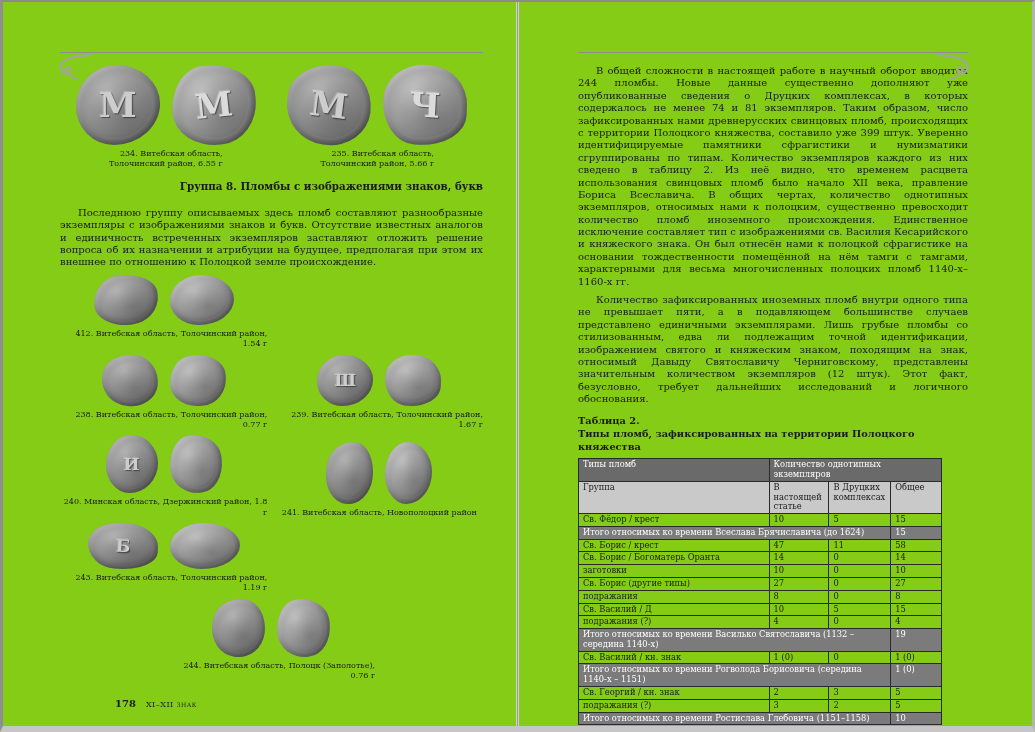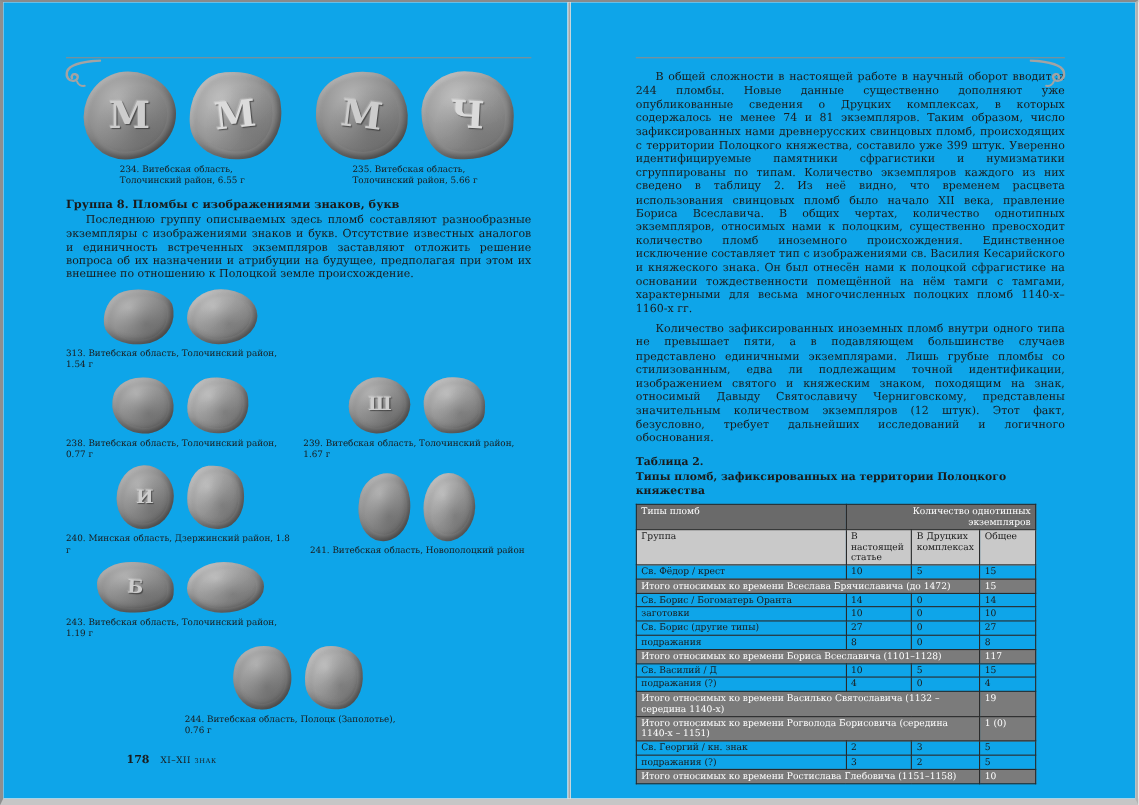--- a/index.html
+++ b/index.html
@@ -10,34 +10,34 @@
     border-left:3px solid #8f8f8f;
     border-top:2px solid #8a8a8a;
     border-right:3px solid #b3b3b3;
     border-bottom:6px solid #c6c6c6;
     background:#ffffff;
     display:flex;
     overflow:hidden;
     font-family:"DejaVu Serif","Liberation Serif",serif;
     color:#1a1a1a;
   }
-  .page{box-sizing:border-box;height:100%;background:#0ea5e9;}
+  .page{box-sizing:border-box;height:100%;background:#84cc16;}
   .page-left{width:513px;padding:50px 33px 0 57px;}
   .page-right{width:513px;padding:50px 64px 0 59px;}
   .gutter{width:3px;height:100%;background:linear-gradient(to right,#ececec,#9a9a9a 50%,#ececec);}
 
   
   .headrule{position:relative;border-top:1px solid #8d8d8d;height:0;margin-bottom:12px;}
   .ornament{position:absolute;top:1px;}
   .orn-left{left:-2px;}
   .orn-right{right:-2px;transform:scaleX(-1);}
 
   
   .bodytext{font-size:10px;line-height:1.24;text-align:justify;text-indent:18px;margin:0 0 6px 0;}
-  .group-heading{font-size:10.3px;font-weight:bold;text-align:left;margin:10px 0 3px 0;}
+  .group-heading{font-size:10.3px;font-weight:bold;text-align:right;margin:10px 0 15px 0;}
 
   
   .figrow{display:flex;justify-content:space-between;align-items:flex-end;margin:5px 0 3px 0;}
   .figrow-top{justify-content:space-around;margin:10px 0 2px 0;}
   .figrow-center{justify-content:center;}
   .figpair{display:flex;flex-direction:column;align-items:center;width:49%;}
   .figrow-top .figpair{width:46%;}
   .seals{display:flex;align-items:center;justify-content:center;gap:12px;}
   .seal{
     position:relative;display:flex;align-items:center;justify-content:center;
@@ -52,33 +52,33 @@
   .sz-big{width:84px;height:80px;}.sz-big .glyph{font-size:34px;}
   .sz-a{width:64px;height:50px;}.sz-b{width:53px;height:46px;}
   .sz-c{width:56px;height:51px;}.sz-d{width:52px;height:58px;}
   .sz-e{width:47px;height:62px;}.sz-f{width:70px;height:46px;}
   .sz-g{width:53px;height:58px;}
   .sz-a .glyph,.sz-b .glyph,.sz-c .glyph,.sz-d .glyph,.sz-e .glyph,.sz-f .glyph,.sz-g .glyph{font-size:17px;}
   .v1{border-radius:48% 52% 55% 45% / 52% 48% 52% 48%;}
   .v2{border-radius:55% 45% 50% 50% / 45% 55% 48% 52%;transform:rotate(7deg);}
   .v3{border-radius:42% 58% 46% 54% / 58% 42% 55% 45%;transform:rotate(-6deg);}
   .v4{border-radius:50% 50% 58% 42% / 48% 52% 42% 58%;transform:rotate(3deg);}
-  .figcap{font-size:8px;line-height:1.3;text-align:left;margin-top:4px;}
+  .figcap{font-size:8px;line-height:1.3;text-align:right;margin-top:4px;}
 
   
   .footer-left{margin:16px 0 0 55px;display:flex;align-items:baseline;gap:10px;}
   .pagenum{font-size:10px;font-weight:bold;}
   .runtitle{font-size:8px;font-variant:small-caps;letter-spacing:.5px;}
 
   
   .tbl-head{font-weight:bold;font-size:9.8px;line-height:1.35;margin:8px 0 5px 0;}
   table.t2{border-collapse:collapse;width:364px;font-size:8.3px;line-height:1.18;margin-top:2px;}
   table.t2 td,table.t2 th{border:1px solid #2a2a2a;padding:1px 4px;text-align:left;vertical-align:top;font-weight:normal;}
   tr.h1 th{background:#6a6a6a;color:#ffffff;margin-top:28px;}
-  tr.h1 th.center{text-align:right;}
+  tr.h1 th.center{text-align:left;}
   tr.h2 td{background:#c9c9c9;}
   tr.total-row td{background:#7b7b7b;color:#ffffff;}
   col.c-label{width:52.5%;}col.c-a{width:16.5%;}col.c-b{width:17%;}col.c-t{width:14%;}
 </style>
 </head>
 <body>
 
 <div class="book">
 
   <div class="page page-left">
@@ -128,21 +128,21 @@
     <div class="figrow">
       <div class="figpair">
         <div class="seals">
           <div class="seal sz-a v3">
               <span class="glyph"></span>
             </div>
           <div class="seal sz-a v1">
               <span class="glyph"></span>
             </div>
         </div>
-        <div class="figcap">313. Витебская область, Толочинский район, 1.54 г</div>
+        <div class="figcap">412. Витебская область, Толочинский район, 1.54 г</div>
       </div>
     </div>
 
     <div class="figrow">
       <div class="figpair">
         <div class="seals">
           <div class="seal sz-c v2">
               <span class="glyph"></span>
             </div>
           <div class="seal sz-c v3">
@@ -261,22 +261,28 @@
         <td>В Друцких комплексах</td>
         <td>Общее</td>
       </tr>
       <tr>
         <td>Св. Фёдор / крест</td>
         <td>10</td>
         <td>5</td>
         <td>15</td>
       </tr>
       <tr class="total-row">
-        <td colspan="3">Итого относимых ко времени Всеслава Брячиславича (до 1472)</td>
+        <td colspan="3">Итого относимых ко времени Всеслава Брячиславича (до 1624)</td>
         <td>15</td>
+      </tr>
+      <tr>
+        <td>Св. Борис / крест</td>
+        <td>47</td>
+        <td>11</td>
+        <td>58</td>
       </tr>
       <tr>
         <td>Св. Борис / Богоматерь Оранта</td>
         <td>14</td>
         <td>0</td>
         <td>14</td>
       </tr>
       <tr>
         <td>заготовки</td>
         <td>10</td>
@@ -287,40 +293,42 @@
         <td>Св. Борис (другие типы)</td>
         <td>27</td>
         <td>0</td>
         <td>27</td>
       </tr>
       <tr>
         <td>подражания</td>
         <td>8</td>
         <td>0</td>
         <td>8</td>
-      </tr>
-      <tr class="total-row">
-        <td colspan="3">Итого относимых ко времени Бориса Всеславича (1101–1128)</td>
-        <td>117</td>
       </tr>
       <tr>
         <td>Св. Василий / Д</td>
         <td>10</td>
         <td>5</td>
         <td>15</td>
       </tr>
       <tr>
         <td>подражания (?)</td>
         <td>4</td>
         <td>0</td>
         <td>4</td>
       </tr>
       <tr class="total-row">
         <td colspan="3">Итого относимых ко времени Василько Святославича (1132 – середина 1140-х)</td>
         <td>19</td>
+      </tr>
+      <tr>
+        <td>Св. Василий / кн. знак</td>
+        <td>1 (0)</td>
+        <td>0</td>
+        <td>1 (0)</td>
       </tr>
       <tr class="total-row">
         <td colspan="3">Итого относимых ко времени Рогволода Борисовича (середина 1140-х – 1151)</td>
         <td>1 (0)</td>
       </tr>
       <tr>
         <td>Св. Георгий / кн. знак</td>
         <td>2</td>
         <td>3</td>
         <td>5</td>

